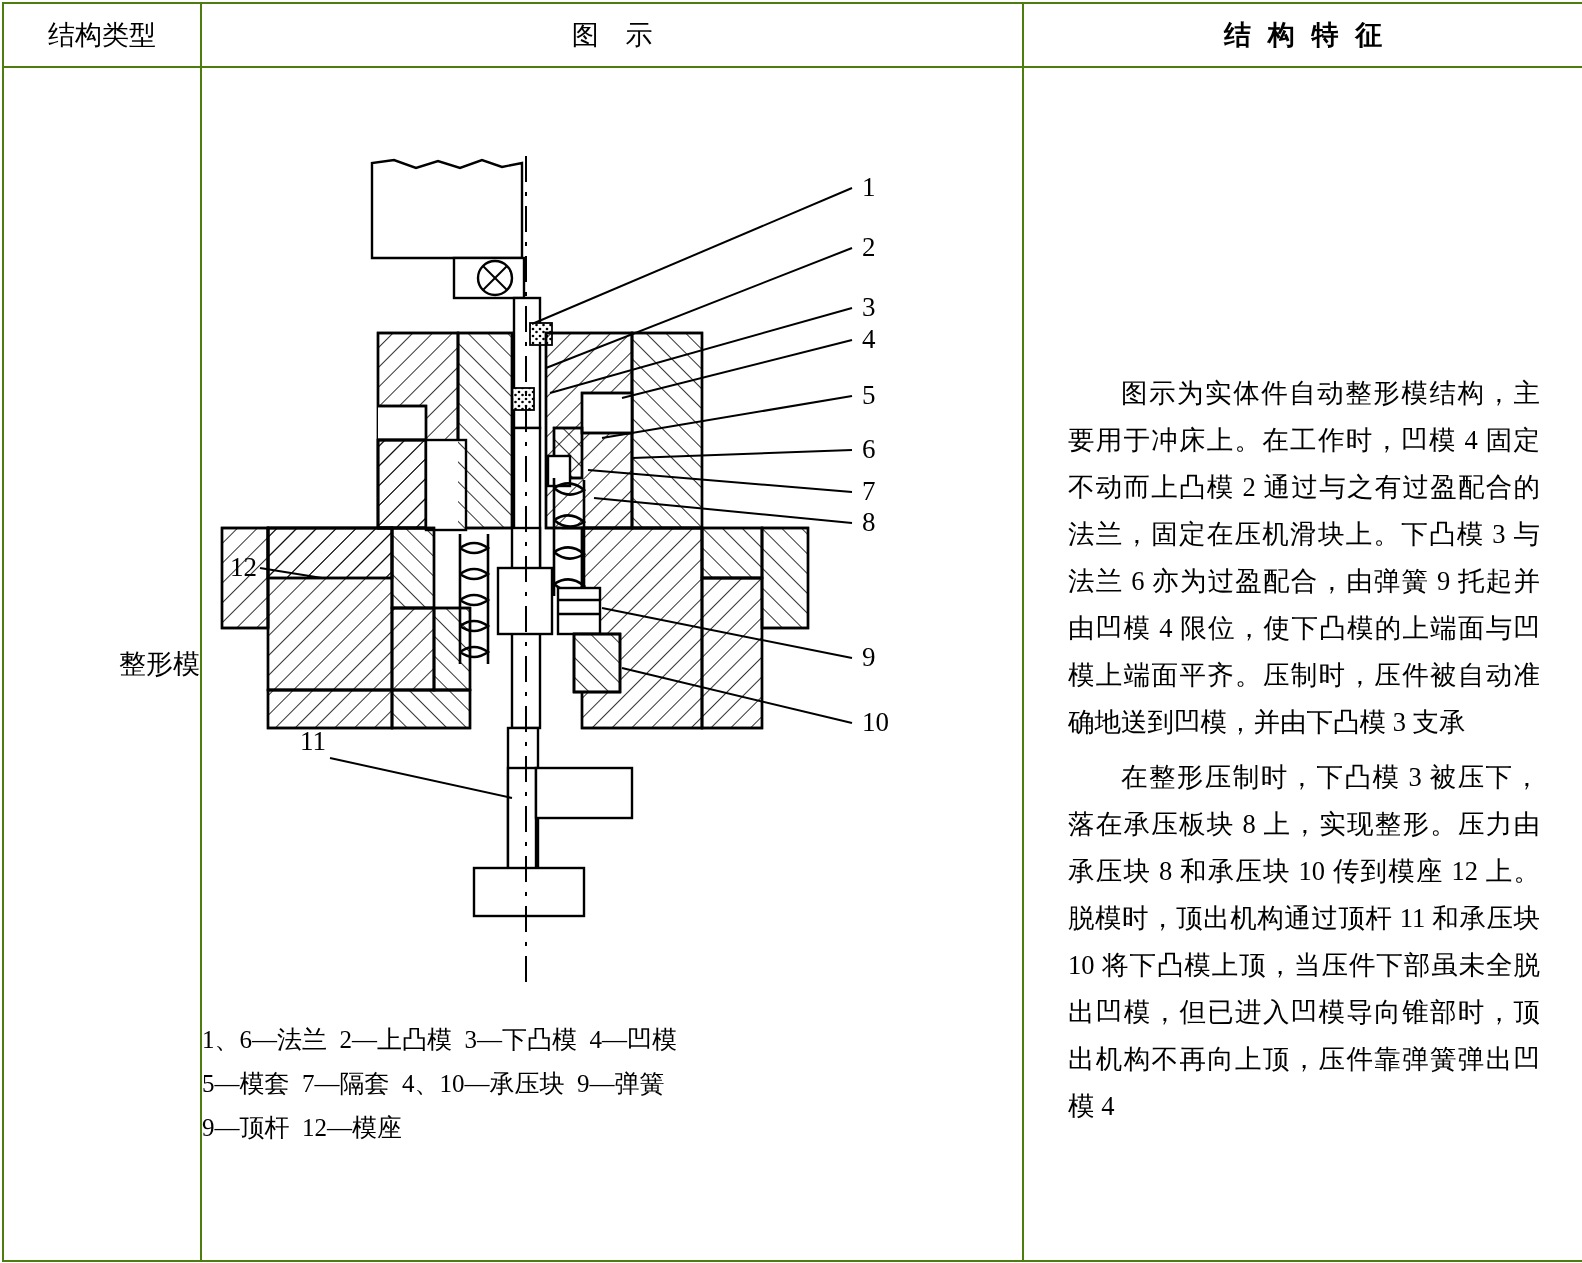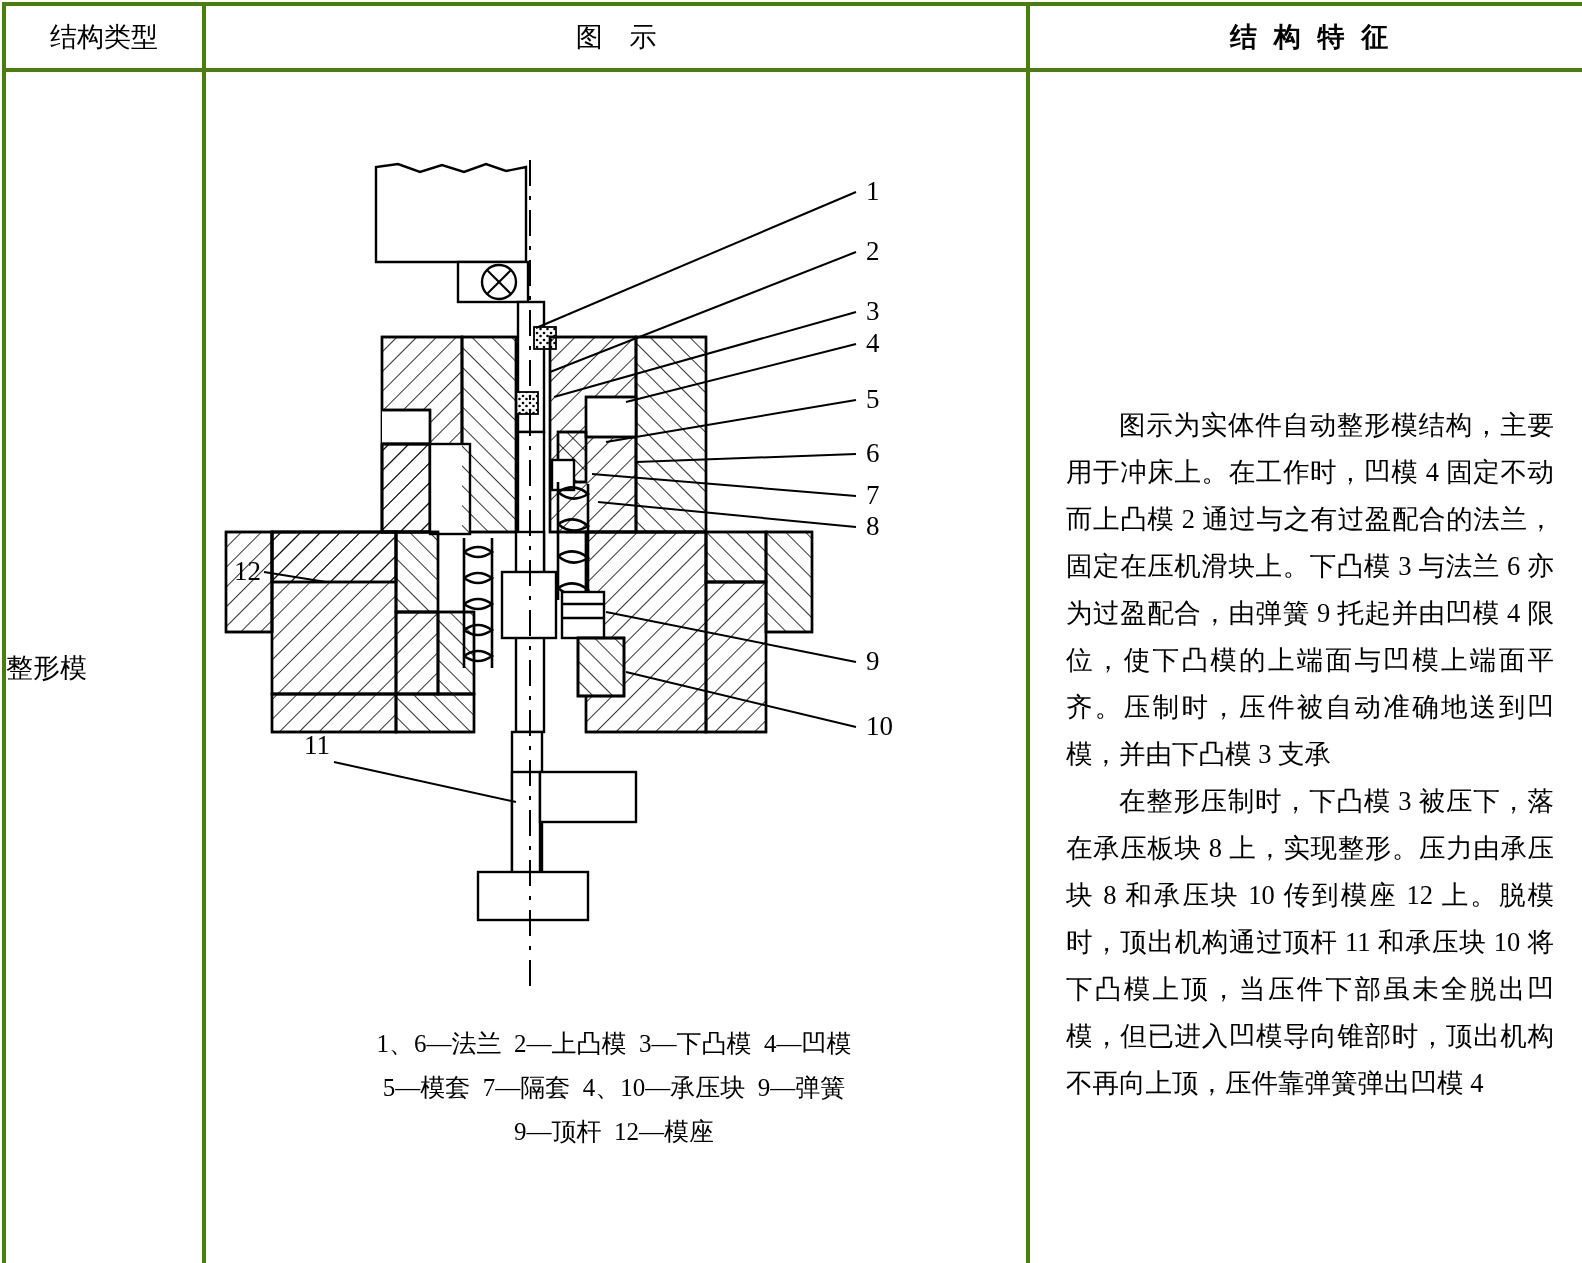--- a/index.html
+++ b/index.html
@@ -23,40 +23,40 @@
   }
 
   table.main {
     border-collapse: collapse;
     width: 1578px;
     height: 1258px;
     margin: 2px 0 0 2px;
     table-layout: fixed;
   }
   table.main td, table.main th {
-    border: 4px solid #4d7c0f;
+    border: 2px solid #4d7c0f;
     padding: 0;
     vertical-align: middle;
   }
   .col-type { width: 196px; }
   .col-fig  { width: 820px; }
   .col-feat { width: 558px; }
 
   .hdr {
     height: 62px;
     text-align: center;
     font-size: 27px;
     letter-spacing: 0px;
     font-weight: normal;
   }
   .hdr.spaced { letter-spacing: 10px; text-indent: 10px; margin-top: 36px; }
   .hdr.spaced2 { letter-spacing: 5px; text-indent: 5px; font-weight: bold; }
 
   .type-cell {
-    text-align: left;
+    text-align: right;
     font-size: 27px;
   }
 
   
   .fig-cell { vertical-align: top; }
   .fig-wrap {
     position: relative;
     width: 816px;
     height: 1192px;
   }
@@ -65,37 +65,36 @@
     left: 0;
     top: 0;
     width: 816px;
     height: 1000px;
   }
   .caption {
     position: absolute;
     left: 0;
     top: 950px;
     width: 816px;
-    text-align: center;
     font-size: 25px;
     line-height: 44px;
   }
   .caption div { white-space: pre; }
 
   
   .feat-cell { vertical-align: top; }
   .feat-wrap {
     padding: 172px 34px 0 36px;
     font-size: 26.5px;
     line-height: 47px;
     text-align: justify;
     text-justify: inter-ideograph;
   }
   .feat-wrap p {
-    margin: 0;
+    margin: 8px;
     text-indent: 2em;
   }
 </style>
 </head>
 <body>
 
 <div class="page">
   <table class="main">
     <tbody>
         <tr>

